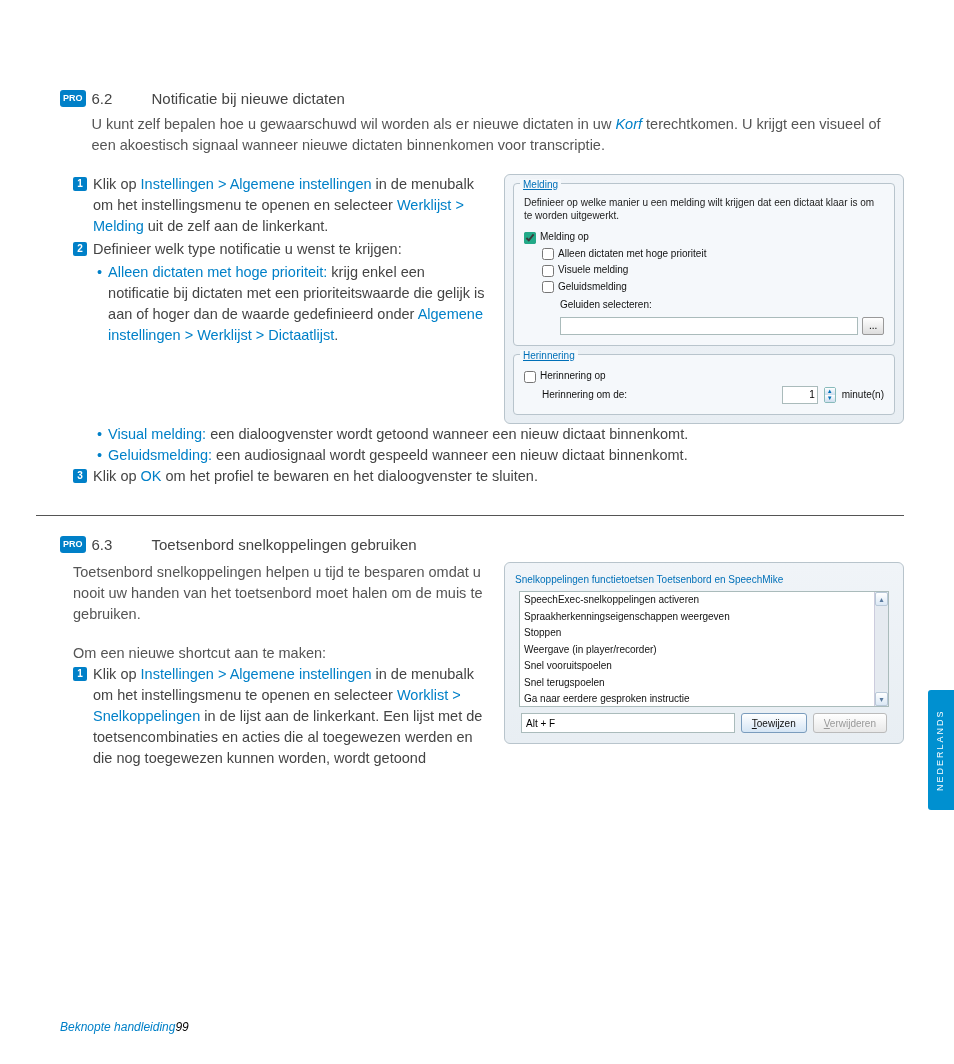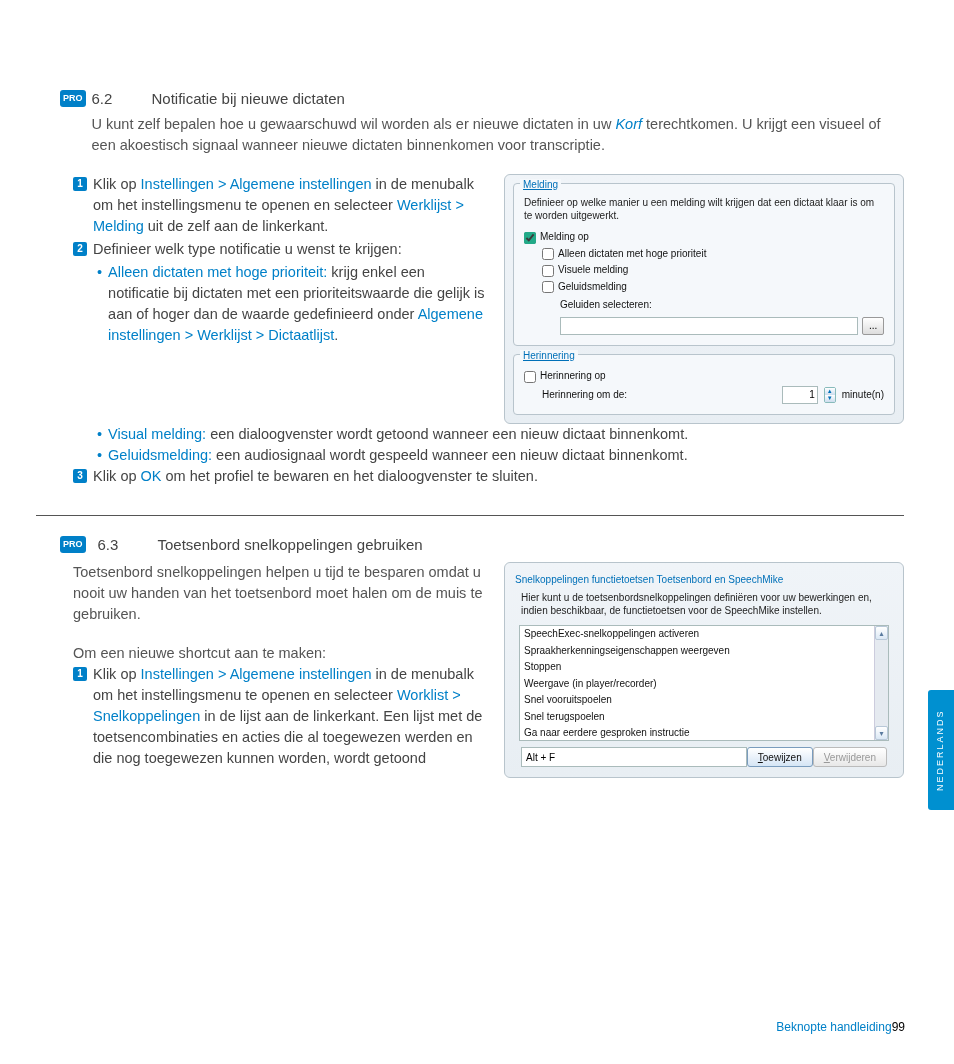--- a/index.html
+++ b/index.html
@@ -219,20 +219,21 @@
   }
   .scrollbar .track { flex: 1; }
   .dlg2-instr {
     font-size: 10px;
     padding: 0 6px;
     margin-bottom: 6px;
     line-height: 1.3;
   }
   .dlg2-bottom {
     display: flex;
+    gap: 6px;
     padding: 0 6px;
     align-items: flex-start;
   }
   .shortcut-input {
     flex: 1;
     height: 20px;
     border: 1px solid #abb;
     background: #fff;
     font-size: 10px;
     padding: 0 4px;
@@ -272,22 +273,23 @@
     transform: rotate(180deg);
     border-radius: 0 3px 3px 0;
   }
 
   .footer {
     position: absolute;
     bottom: 28px;
     left: 60px;
     right: 49px;
     display: flex;
-    justify-content: flex-end;
+    justify-content: flex-start;
     font-size: 12px;
+    font-style: italic;
   }
   .footer-left { color: #0080c8; }
   .footer-right { color: #000000; }
 </style>
 </head>
 <body>
 
 <div class="page">
 
   <div style="display:flex; align-items:flex-start;">
@@ -384,42 +386,41 @@
     <div class="instr-row">
       <span class="num-badge">3</span>
       <span class="instr-text"><span>Klik op </span><span class="link-ni">OK</span><span> om het profiel te bewaren en het dialoogvenster te sluiten.</span></span>
     </div>
   </div>
 
   <hr class="sep">
 
   <div style="display:flex; align-items:flex-start;">
     <span class="pro-badge">PRO</span>
-    <div style="margin-left:12px; flex:1;">
+    <div style="margin-left:6px; flex:1;">
       <div class="heading">
         <span class="heading-num">6.3</span><span>Toetsenbord snelkoppelingen gebruiken</span>
       </div>
     </div>
   </div>
 
   <div class="two-col section-indent" style="margin-top:2px;">
     <div class="col-left">
       <div class="body-text">Toetsenbord snelkoppelingen helpen u tijd te besparen omdat u nooit uw handen van het toetsenbord moet halen om de muis te gebruiken.</div>
       <div style="height:18px;"></div>
       <div class="body-text">Om een nieuwe shortcut aan te maken:</div>
       <div class="instr-row">
         <span class="num-badge">1</span>
         <span class="instr-text"><span>Klik op </span><span class="link-ni">Instellingen &gt; Algemene instellingen</span><span> in de menubalk om het instellingsmenu te openen en selecteer </span><span class="link-ni">Worklist &gt; Snelkoppelingen</span><span> in de lijst aan de linkerkant. Een lijst met de toetsencombinaties en acties die al toegewezen werden en die nog toegewezen kunnen worden, wordt getoond</span></span>
       </div>
     </div>
 
     <div class="col-right">
       <div class="dialog" style="padding:10px;">
         <div class="dlg2-title">Snelkoppelingen functietoetsen Toetsenbord en SpeechMike</div>
-        <div class="dlg2-desc">Hier kunt u de toetsenbordsnelkoppelingen definiëren voor uw bewerkingen en, indien beschikbaar, de functietoetsen voor de SpeechMike instellen.</div>
         <div class="listbox">
           <div class="listbox-items" id="listbox-items">
               <div class="li-row">SpeechExec-snelkoppelingen activeren</div>
               <div class="li-row">Spraakherkenningseigenschappen weergeven</div>
               <div class="li-row">Stoppen</div>
               <div class="li-row">Weergave (in player/recorder)</div>
               <div class="li-row">Snel vooruitspoelen</div>
               <div class="li-row">Snel terugspoelen</div>
               <div class="li-row">Ga naar eerdere gesproken instructie</div>
             </div>

